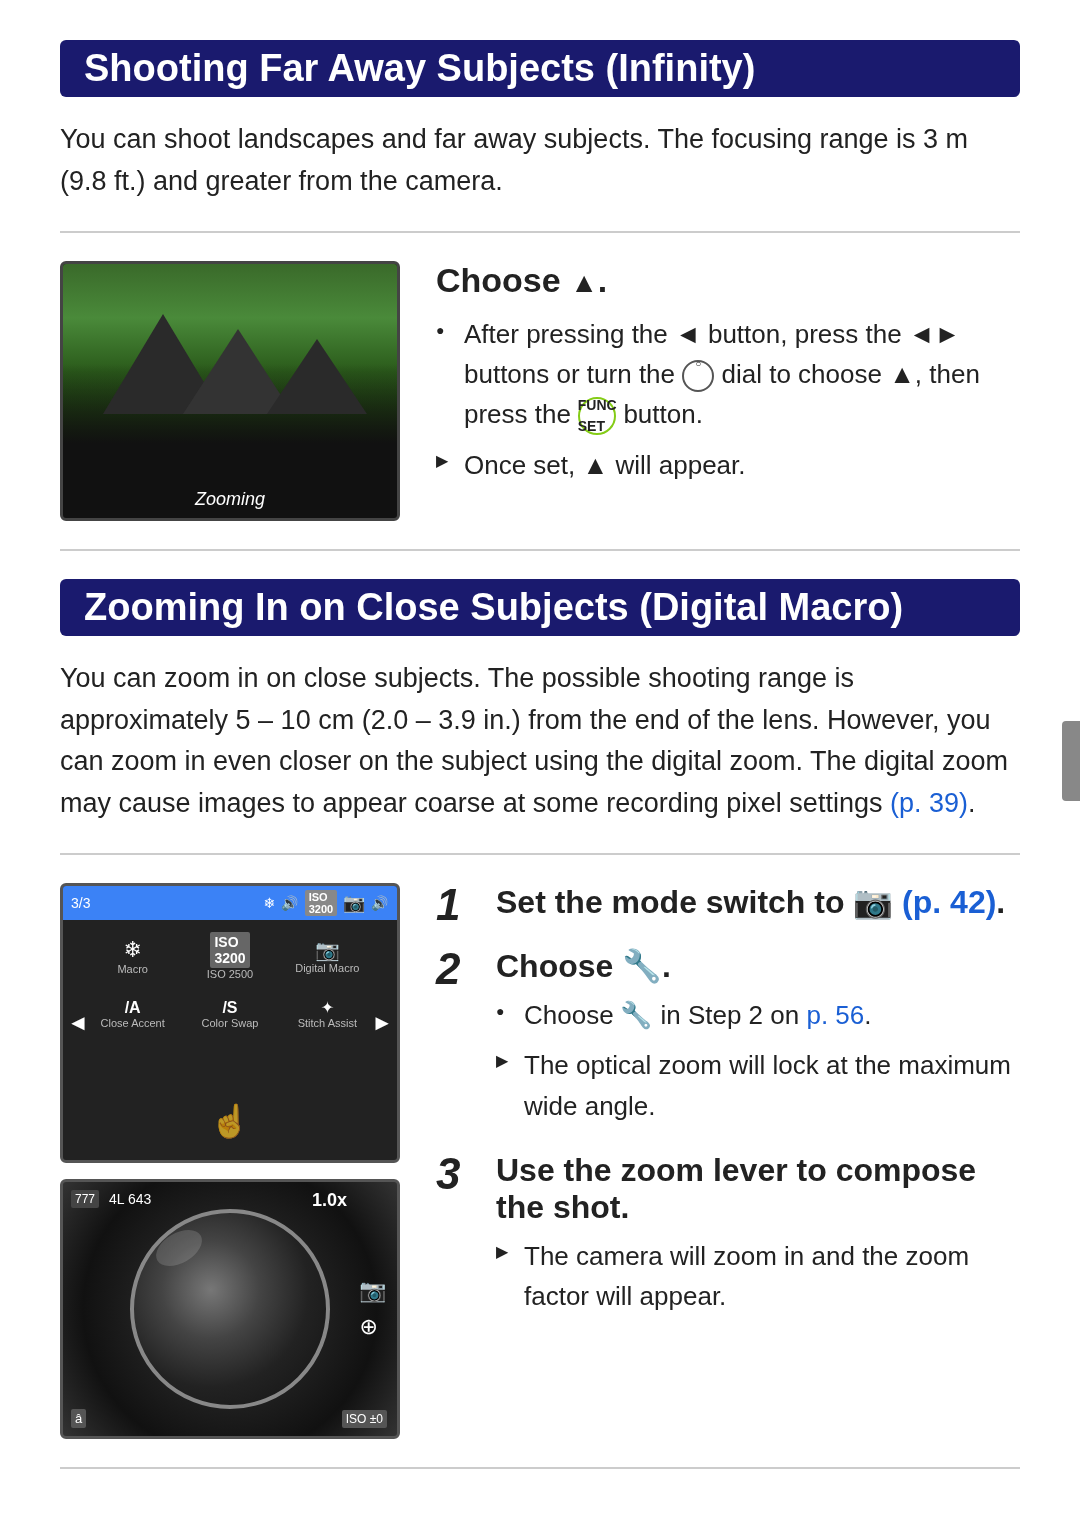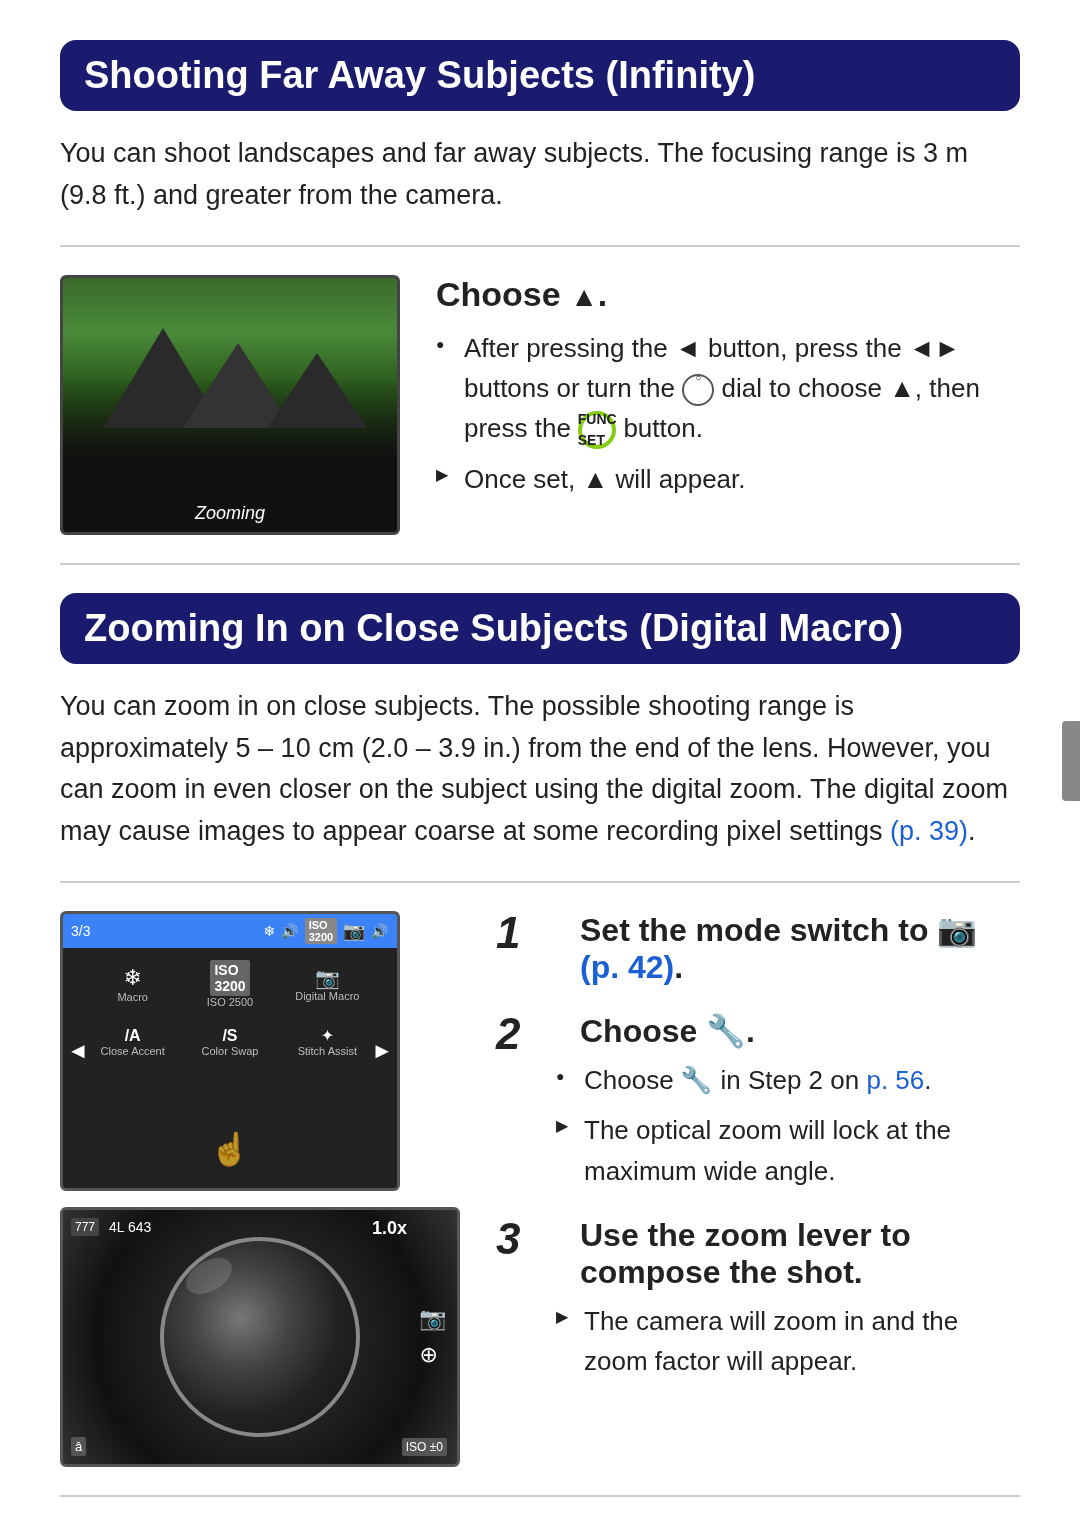--- a/index.html
+++ b/index.html
@@ -13,23 +13,23 @@
       padding: 40px 60px 40px 60px;
       position: relative;
     }
 
     
     .section-title {
       background: #1a1a6e;
       color: #fff;
       font-size: 38px;
       font-weight: bold;
-      padding: 14px 24px;
+      padding: 7px 24px;
       margin-bottom: 22px;
-      border-radius: 16px;
+      border-radius: 6px;
     }
 
     .section-title.dark {
       background: #1a1a6e;
     }
 
     
     hr {
       border: none;
       border-top: 2px solid #ccc;
@@ -188,21 +188,20 @@
     }
 
     .step-content {
       flex: 1;
     }
 
     .step-heading {
       font-size: 32px;
       font-weight: bold;
       margin-bottom: 10px;
-      margin-left: 24px;
     }
 
     
     .link-blue {
       color: #1a5fd4;
     }
 
     
     .camera-ui {
       width: 340px;
@@ -210,21 +209,21 @@
       background: #222;
       border: 3px solid #555;
       border-radius: 6px;
       position: relative;
       overflow: hidden;
       color: #fff;
     }
 
     
     .lens-image {
-      width: 400px;
+      width: 340px;
       height: 260px;
       background: radial-gradient(circle at center, #555 0%, #222 40%, #111 70%, #333 100%);
       border: 3px solid #555;
       border-radius: 6px;
       position: relative;
       overflow: hidden;
       display: flex;
       align-items: center;
       justify-content: center;
     }
@@ -292,21 +291,21 @@
     }
 
     
     .func-button {
       display: inline-flex;
       align-items: center;
       justify-content: center;
       width: 38px;
       height: 38px;
       border-radius: 50%;
-      border: 4px solid #84cc16;
+      border: 2px solid #84cc16;
       font-size: 14px;
       font-weight: bold;
       vertical-align: middle;
     }
 
     .mountain-symbol {
       font-size: 28px;
       font-weight: bold;
     }
 

